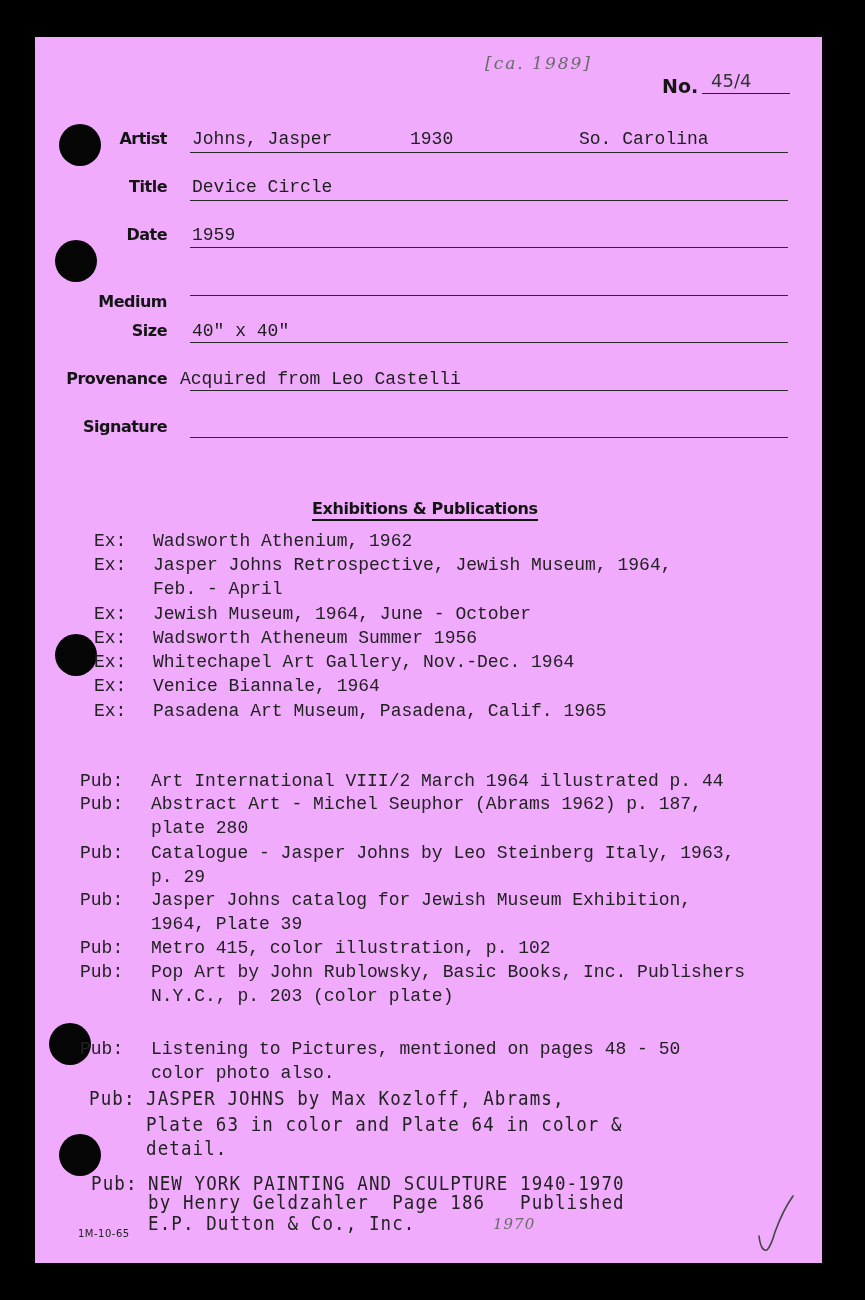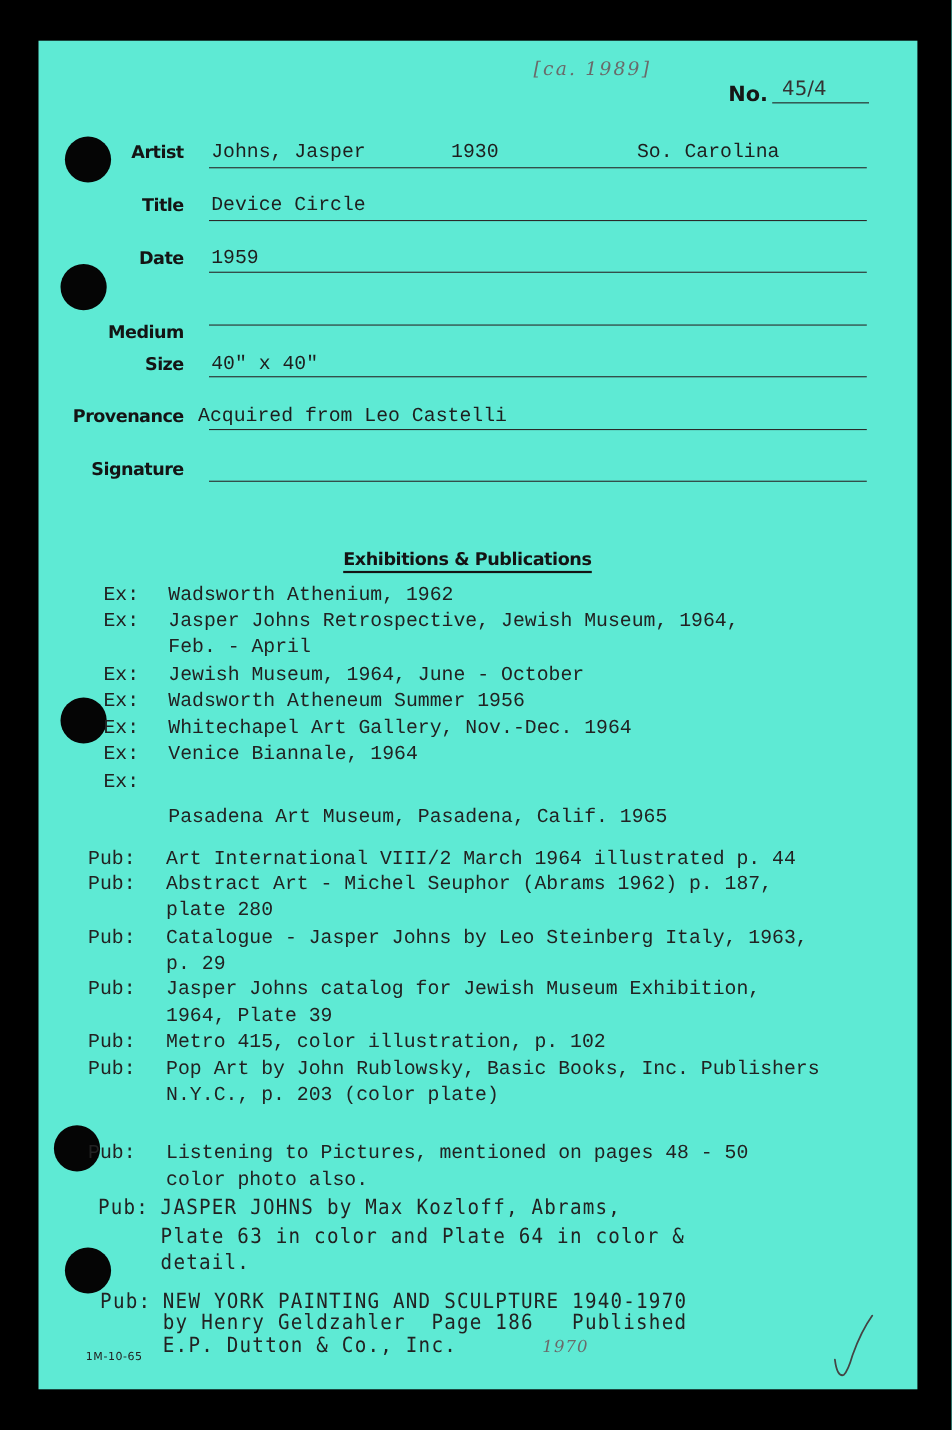--- a/index.html
+++ b/index.html
@@ -1,17 +1,17 @@
 <!DOCTYPE html>
 <html><head>
 <meta charset="utf-8">
 <style>
   html, body { margin:0; padding:0; }
   body { width:865px; height:1300px; background:#000; position:relative; overflow:hidden; }
-  .card { position:absolute; left:35px; top:37px; width:787px; height:1226px; background:#5eead4;padding-left:12px; }
+  .card { position:absolute; left:35px; top:37px; width:787px; height:1226px; background:#f0abfc; }
   .hole { position:absolute; width:42px; height:42px; border-radius:50%; background:#050505; }
   .hw { position:absolute; font-family:"DejaVu Serif", serif; font-style:italic; color:#6a6a6a; font-size:17px; letter-spacing:2px; }
   .no-label { position:absolute; left:627px; top:38px; font-family:"DejaVu Sans", sans-serif; font-weight:bold; font-size:19px; color:#161616; }
   .no-line { position:absolute; left:667px; top:56px; width:88px; border-bottom:1.5px solid #222; }
   .no-val { position:absolute; left:676px; top:33px; font-family:"DejaVu Sans", sans-serif; font-size:18px; color:#333; }
   .label { position:absolute; width:130px; text-align:right; font-family:"DejaVu Sans", sans-serif; font-weight:bold; font-size:16px; color:#141414; letter-spacing:-0.5px; }
   .fline { position:absolute; left:155px; width:598px; border-bottom:1.5px solid #2a2a2a; }
   .fval { position:absolute; font-family:"Liberation Mono", monospace; font-size:18px; color:#1e1e1e; white-space:pre; }
   .section-title { position:absolute; left:277px; top:462px; font-family:"DejaVu Sans", sans-serif; font-weight:bold; font-size:16px; color:#141414; border-bottom:2px solid #141414; padding-bottom:1px; letter-spacing:-0.4px; }
   .entry { position:absolute; font-family:"Liberation Mono", monospace; font-size:18px; color:#222; white-space:pre; line-height:24px; }
@@ -81,21 +81,21 @@
     <div class="entry" style="left:59px; top:589px;">Ex:</div>
     <div class="entry" style="left:118px; top:589px;">Wadsworth Atheneum Summer 1956</div>
 
     <div class="entry" style="left:59px; top:613px;">Ex:</div>
     <div class="entry" style="left:118px; top:613px;">Whitechapel Art Gallery, Nov.-Dec. 1964</div>
 
     <div class="entry" style="left:59px; top:637px;">Ex:</div>
     <div class="entry" style="left:118px; top:637px;">Venice Biannale, 1964</div>
 
     <div class="entry" style="left:59px; top:662px;">Ex:</div>
-    <div class="entry" style="left:118px; top:662px;margin-top:32px;">Pasadena Art Museum, Pasadena, Calif. 1965</div>
+    <div class="entry" style="left:118px; top:662px;">Pasadena Art Museum, Pasadena, Calif. 1965</div>
   </div>
 
   <div>
     <div class="entry" style="left:45px; top:732px;">Pub:</div>
     <div class="entry" style="left:116px; top:732px;">Art International VIII/2 March 1964 illustrated p. 44</div>
 
     <div class="entry" style="left:45px; top:755px;">Pub:</div>
     <div class="entry" style="left:116px; top:755px;">Abstract Art - Michel Seuphor (Abrams 1962) p. 187,</div>
     <div class="entry" style="left:116px; top:779px;">plate 280</div>
 

